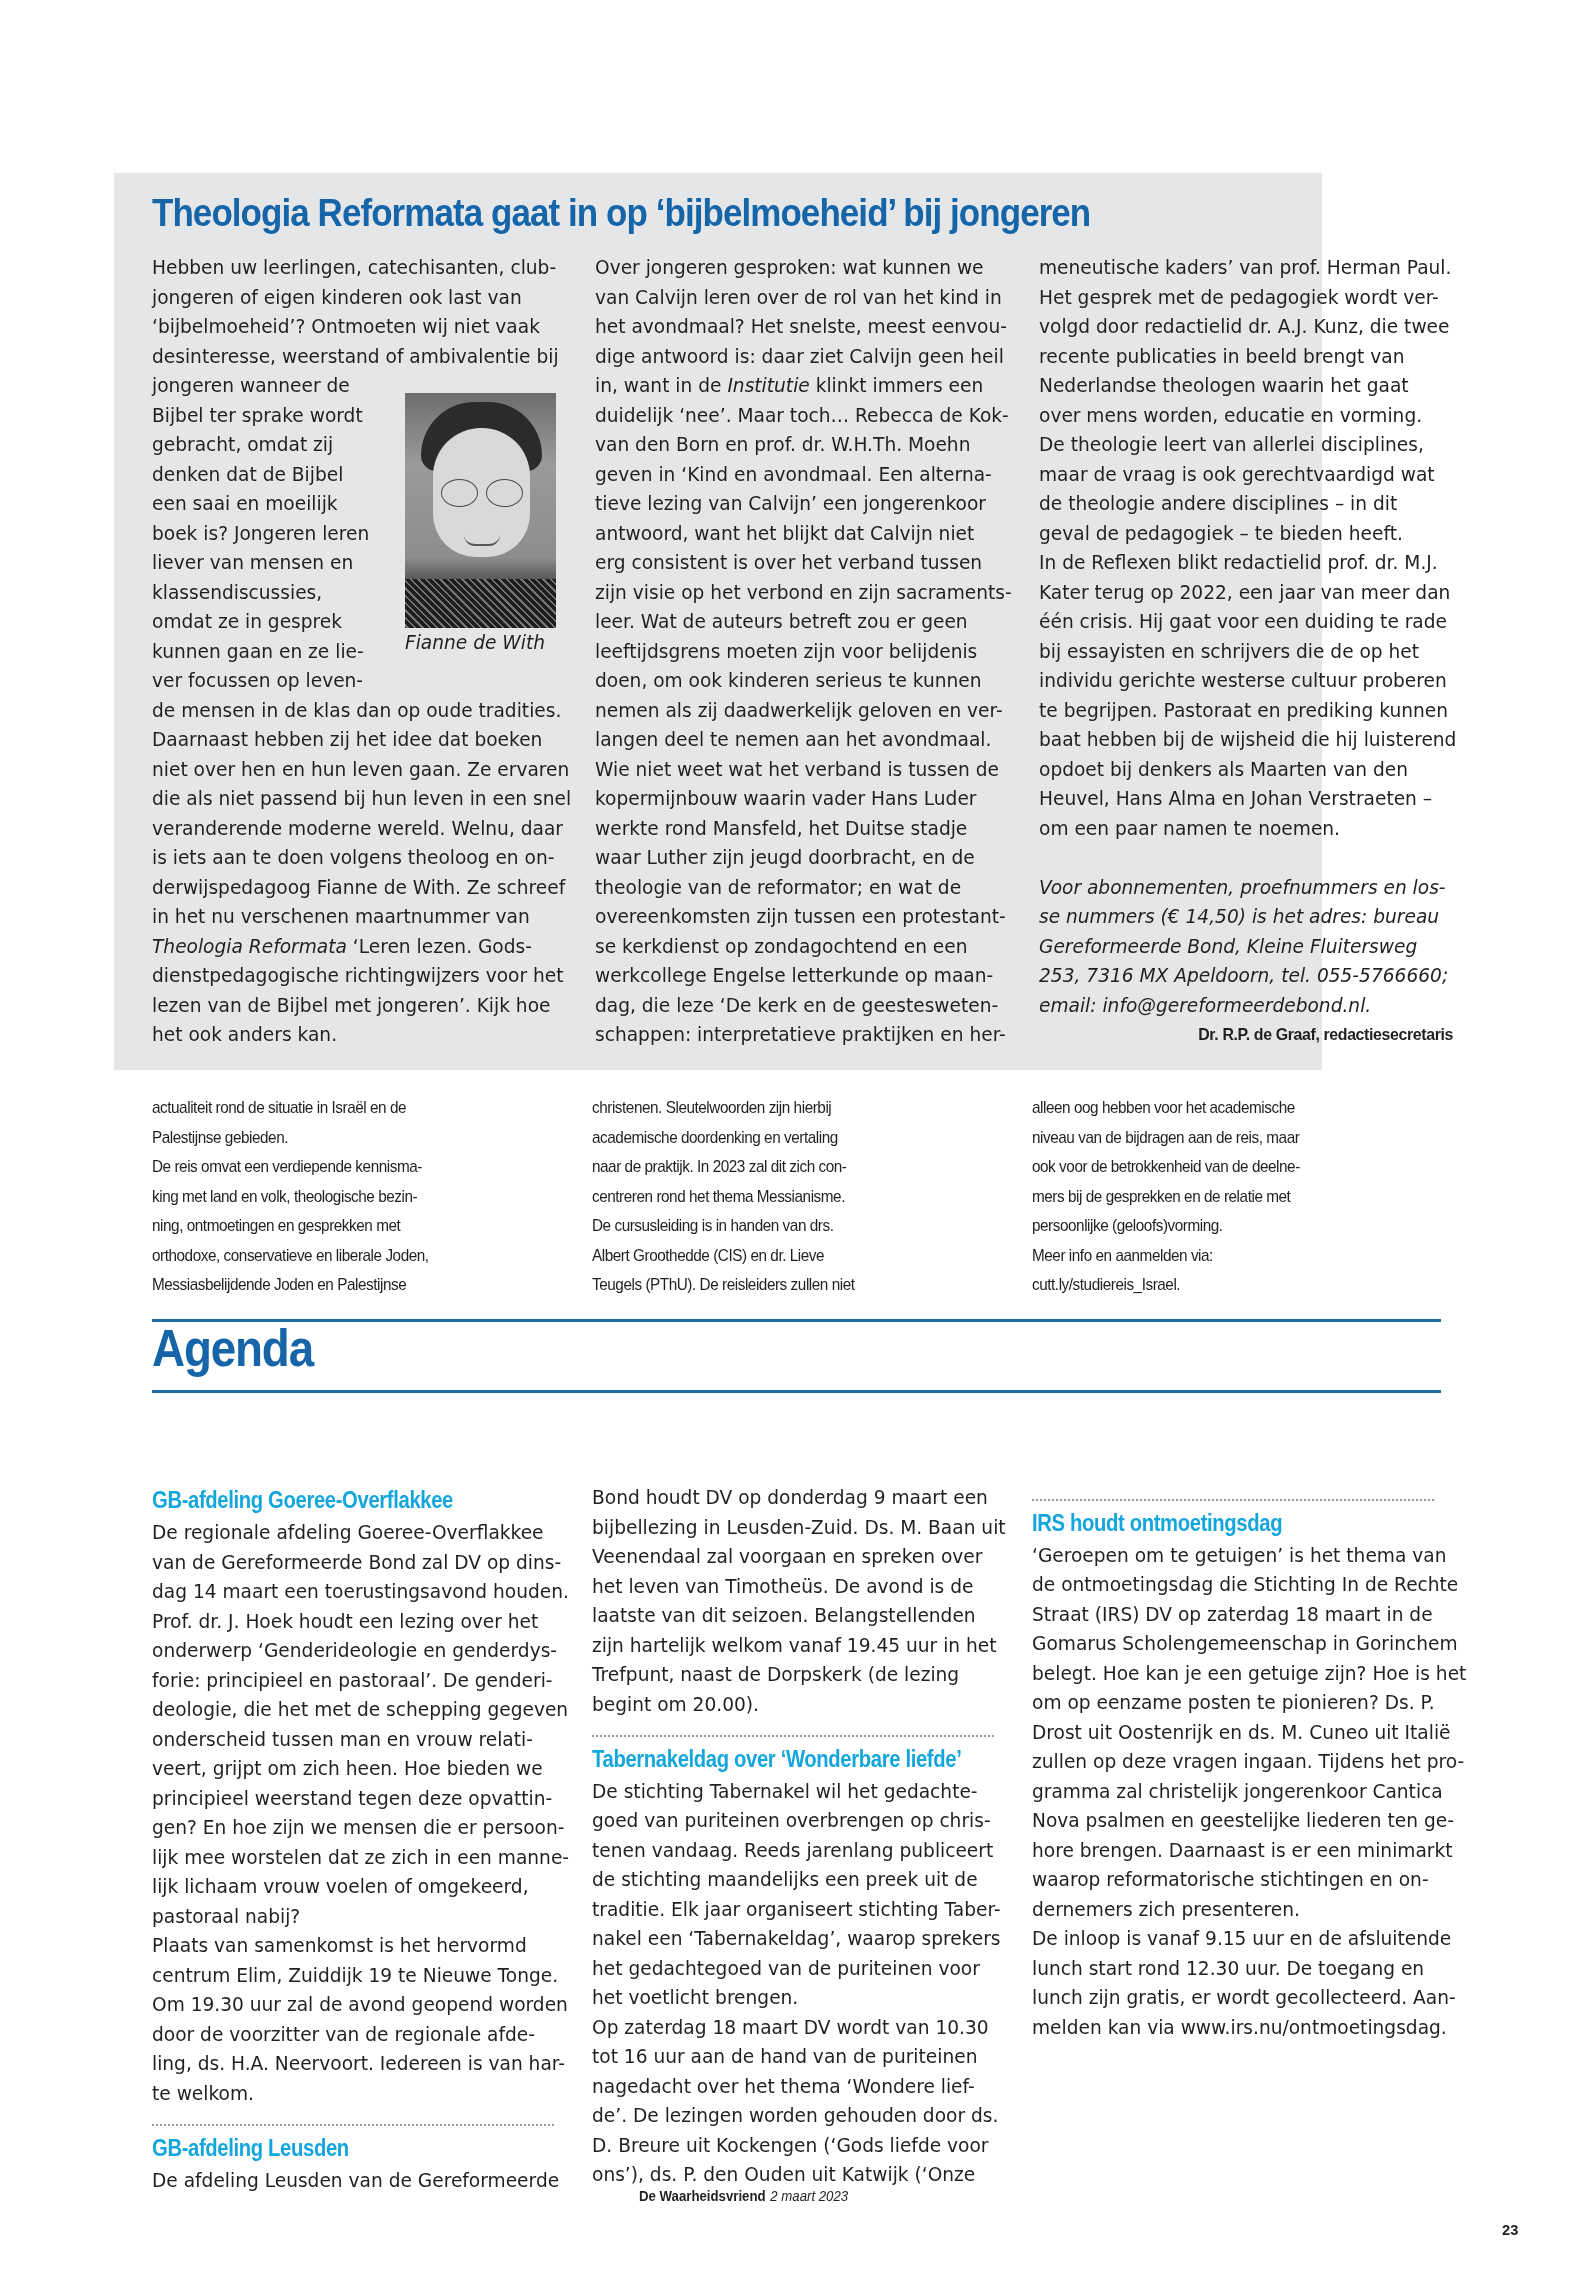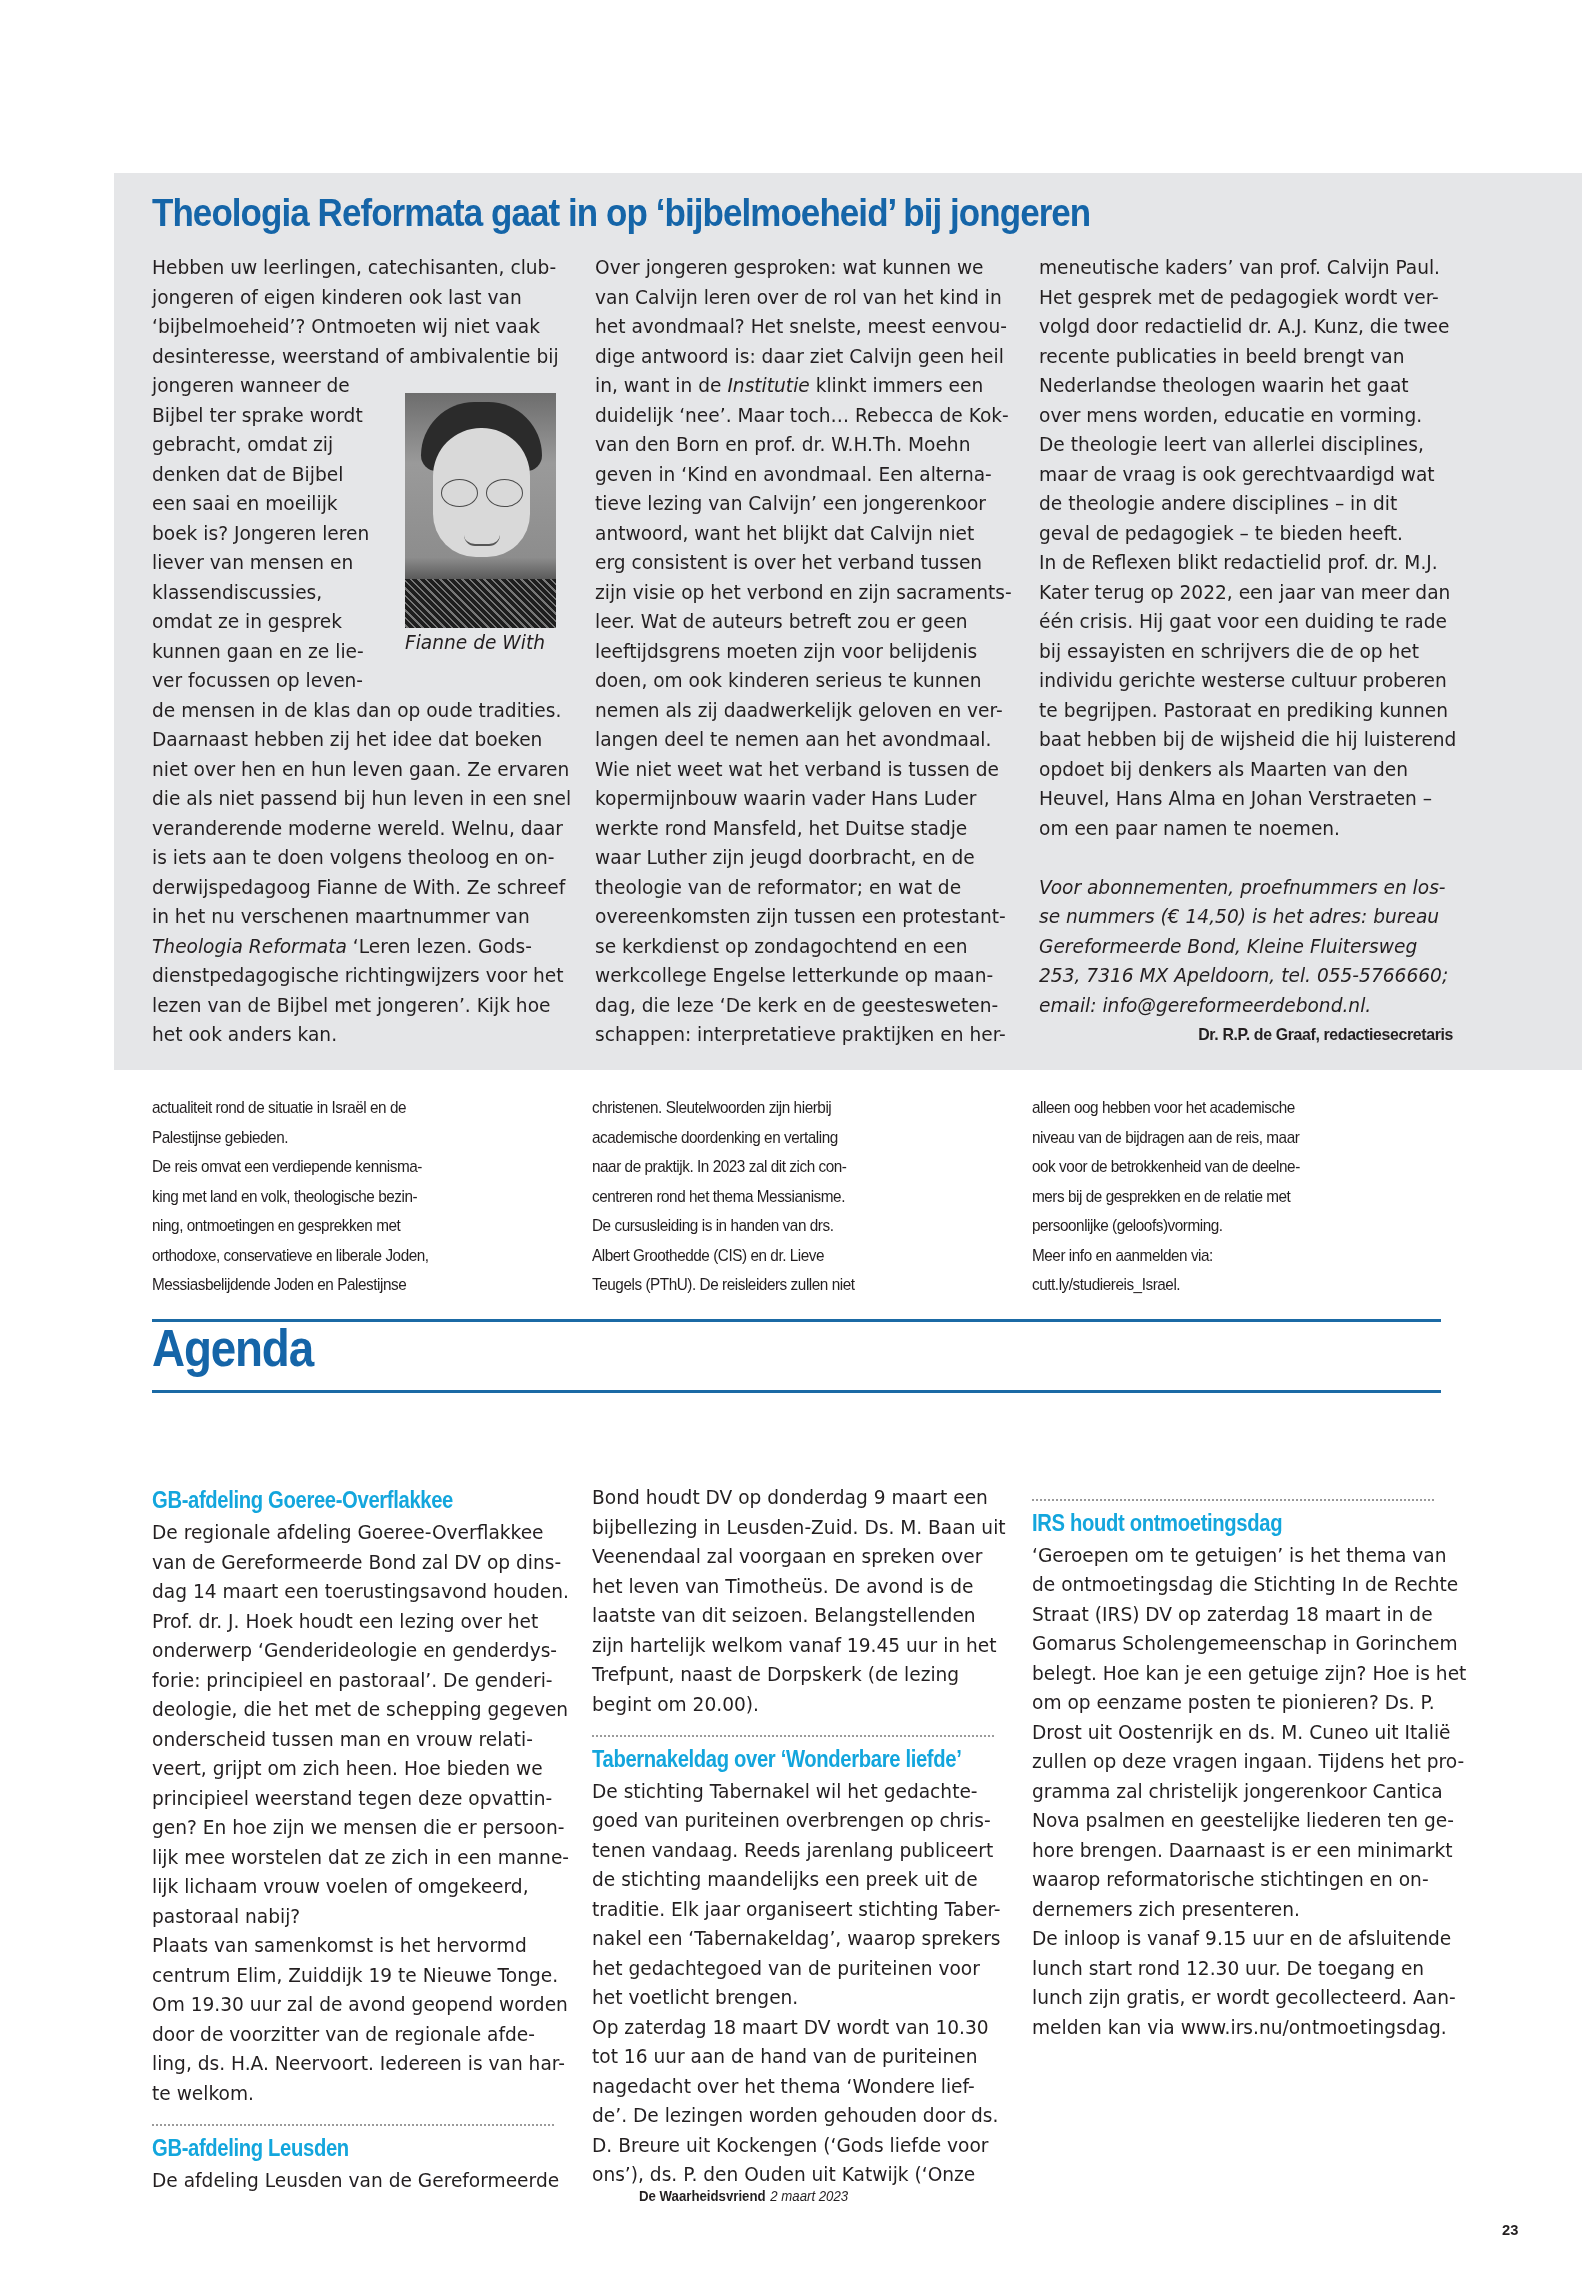--- a/index.html
+++ b/index.html
@@ -1,21 +1,21 @@
 <!DOCTYPE html>
 <html style="font-size:14px"><head>
 <meta charset="utf-8">
 <style>
   html, body { margin: 0; padding: 0; background: #ffffff; }
   body {
     width: 1592px; height: 2295px; position: relative; overflow: hidden;
     font-family: "DejaVu Sans", sans-serif; color: #231f20;
   }
   .box {
-    position: absolute; left: 114px; top: 173px; width: 1468px; height: 897px;
+    position: absolute; left: 114px; top: 173px; width: 1208px; height: 897px;
     background: #e5e6e8;
   }
   .box-title {
     position: absolute; left: 38px; top: 19px; margin: 0;
     font-family: "Liberation Sans", sans-serif; font-weight: bold;
     font-size: 38px; letter-spacing: -1px; color: #1565a8;
     transform: scaleX(0.92); transform-origin: left top; white-space: nowrap;
   }
   .col { position: absolute; font-size: 18.6px; line-height: 29.5px; }
   .line { display: block; white-space: nowrap; }
@@ -139,21 +139,21 @@
         <span class="line">overeenkomsten zijn tussen een protestant-</span>
         <span class="line">se kerkdienst op zondagochtend en een</span>
         <span class="line">werkcollege Engelse letterkunde op maan-</span>
         <span class="line">dag, die leze ‘De kerk en de geestesweten-</span>
         <span class="line">schappen: interpretatieve praktijken en her-</span>
       </div>
   </div>
 
   <div class="col c3">
     <div>
-        <span class="line">meneutische kaders’ van prof. Calvijn Paul.</span>
+        <span class="line">meneutische kaders’ van prof. Herman Paul.</span>
         <span class="line">Het gesprek met de pedagogiek wordt ver-</span>
         <span class="line">volgd door redactielid dr. A.J. Kunz, die twee</span>
         <span class="line">recente publicaties in beeld brengt van</span>
         <span class="line">Nederlandse theologen waarin het gaat</span>
         <span class="line">over mens worden, educatie en vorming.</span>
         <span class="line">De theologie leert van allerlei disciplines,</span>
         <span class="line">maar de vraag is ook gerechtvaardigd wat</span>
         <span class="line">de theologie andere disciplines – in dit</span>
         <span class="line">geval de pedagogiek – te bieden heeft.</span>
         <span class="line">In de Reflexen blikt redactielid prof. dr. M.J.</span>

